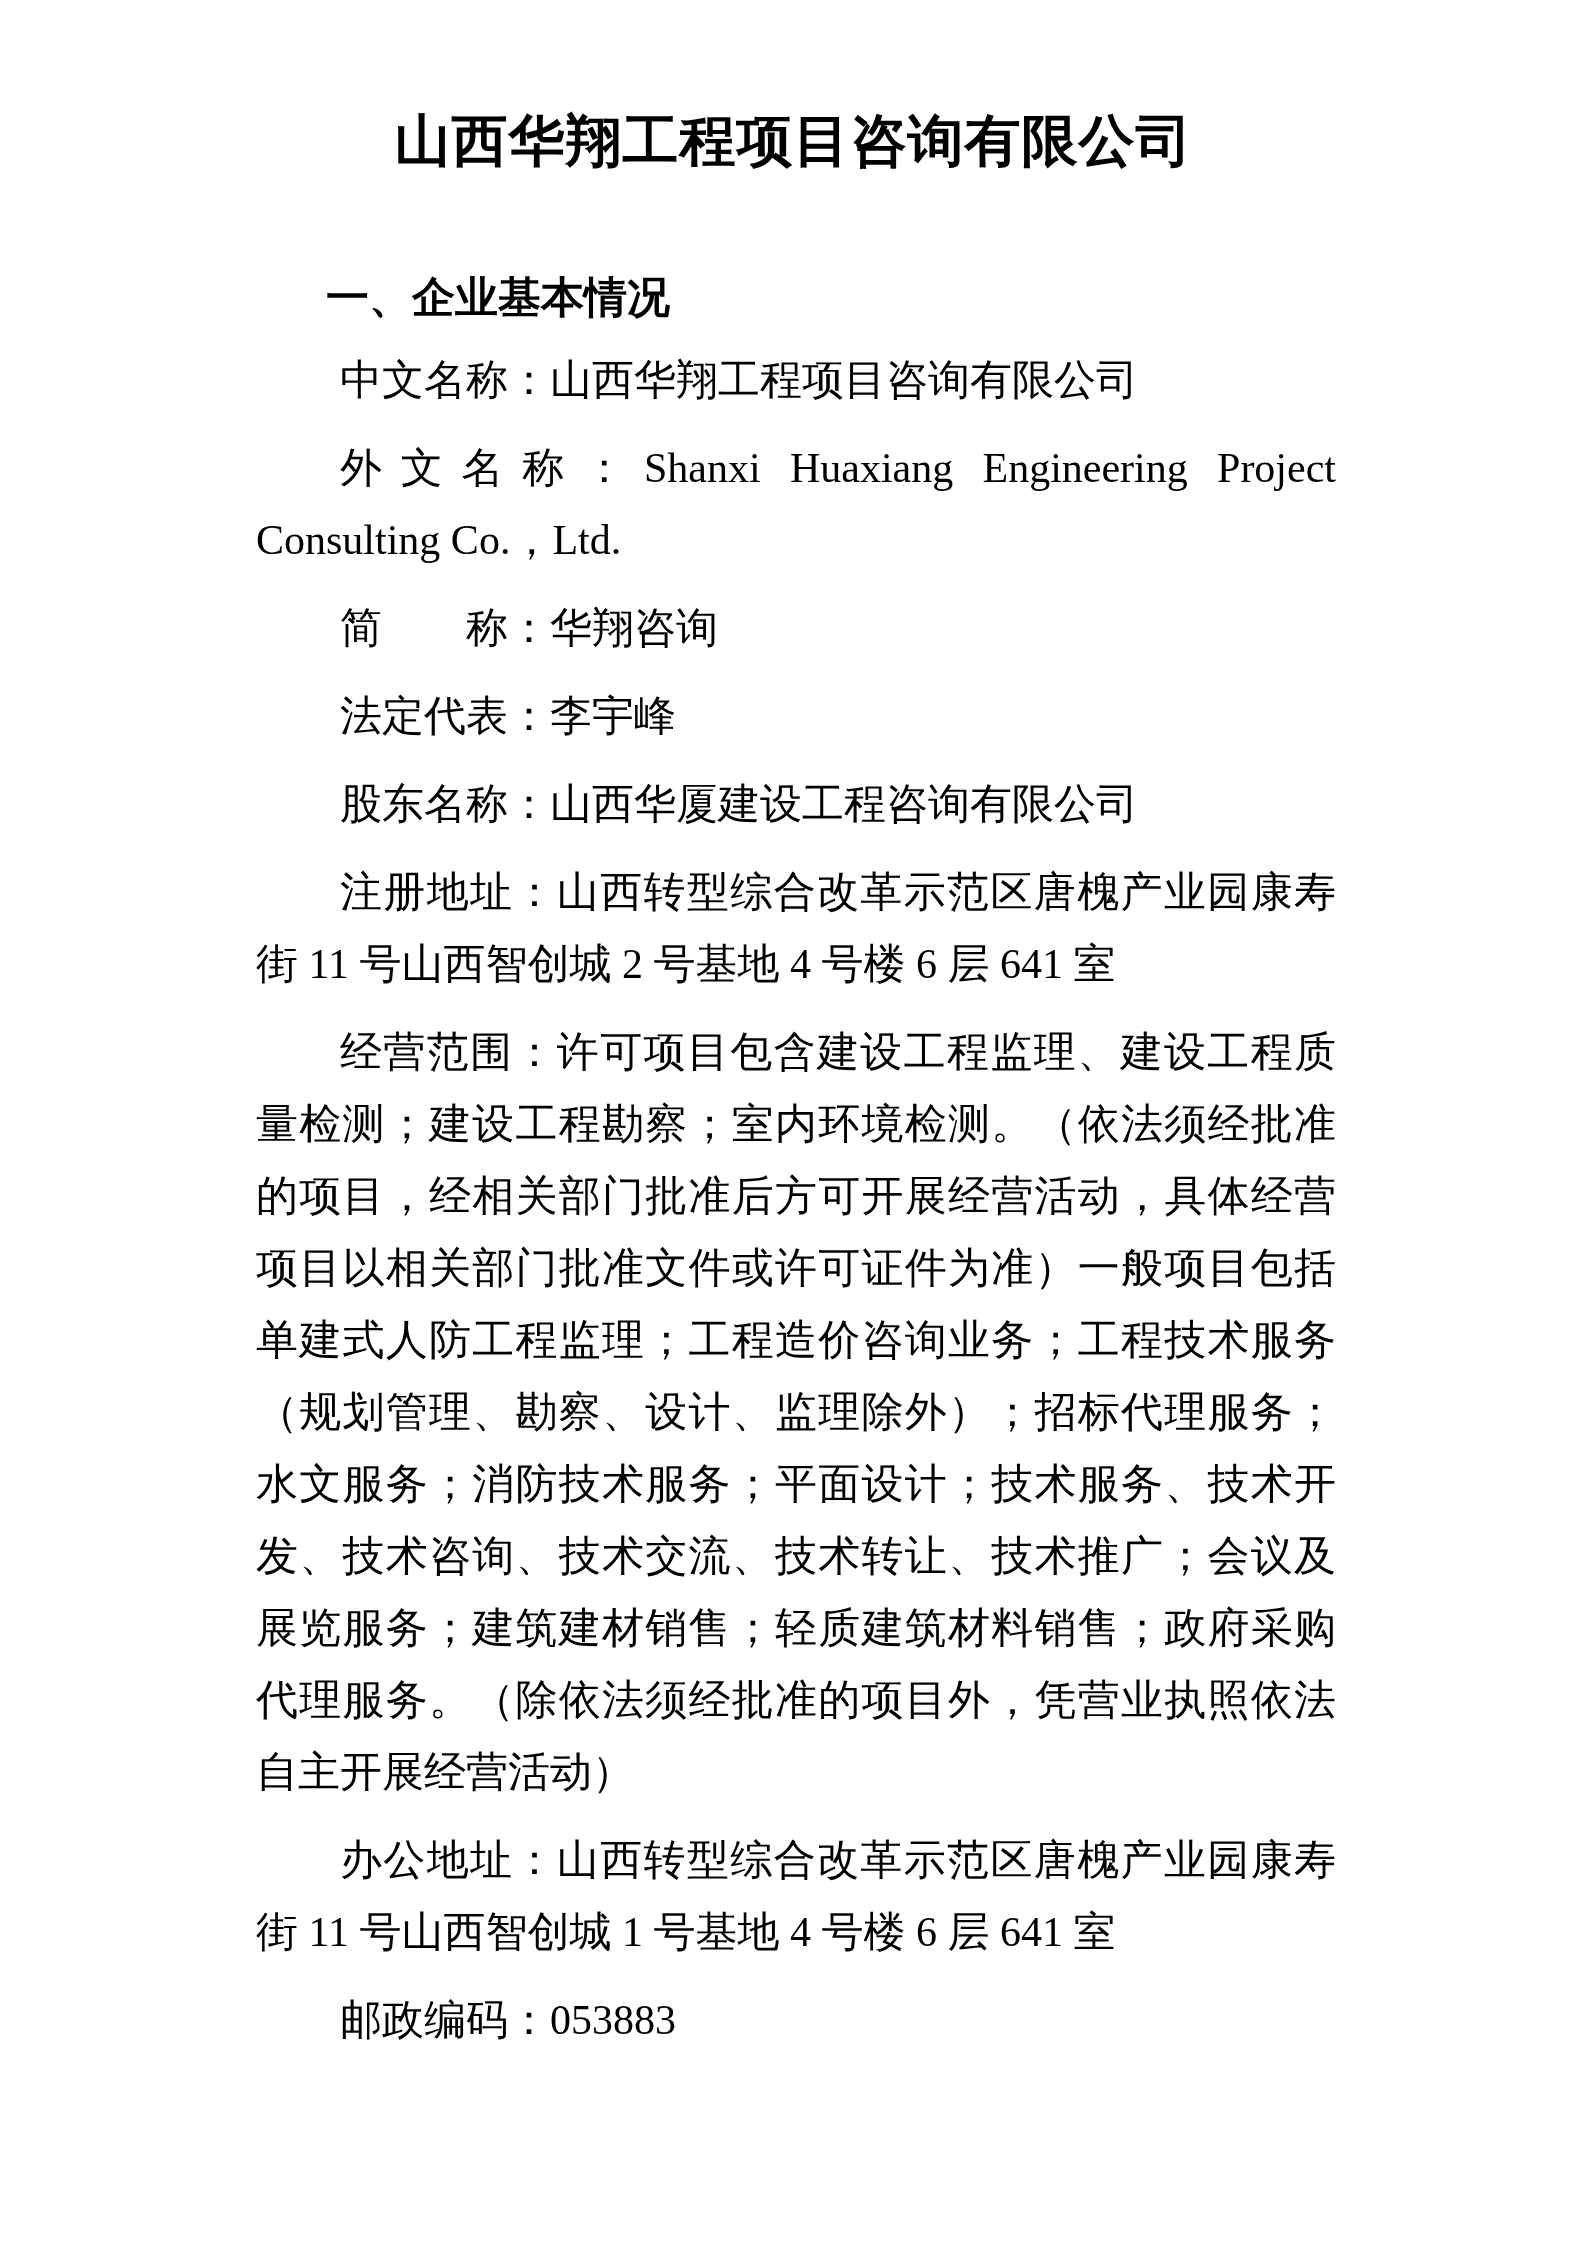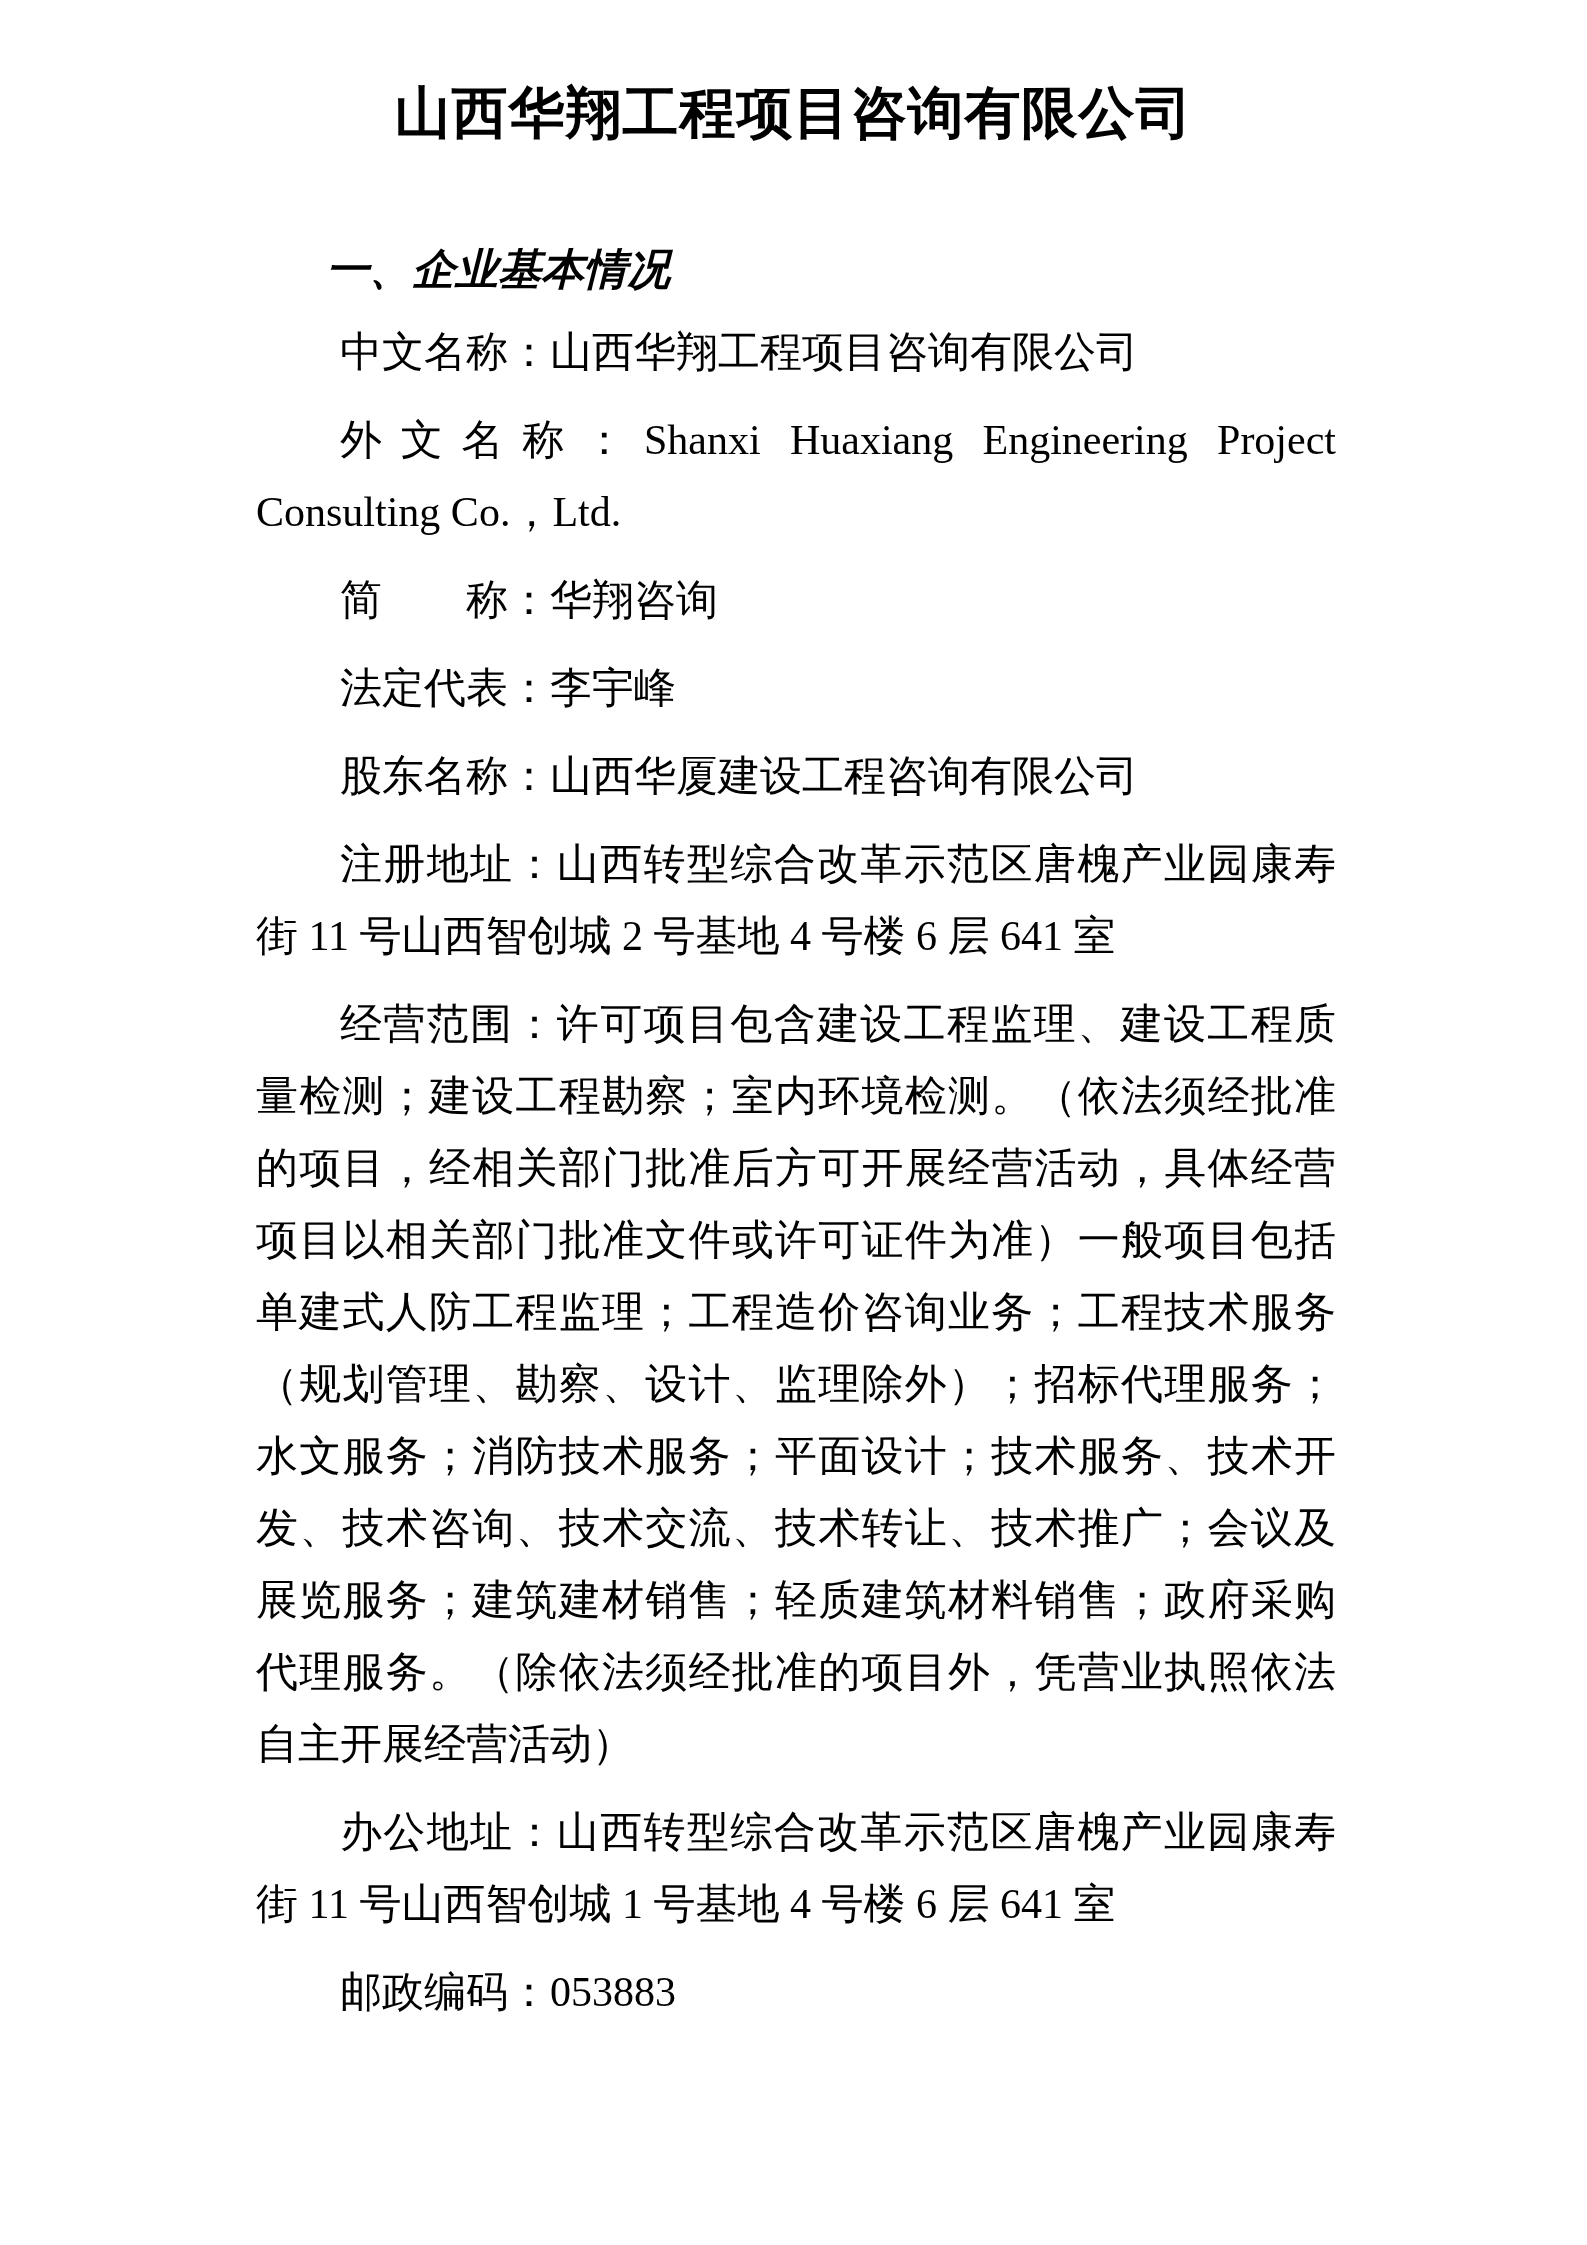--- a/index.html
+++ b/index.html
@@ -11,35 +11,34 @@
     position: relative;
     width: 1587px;
     height: 2245px;
     background: #ffffff;
     color: #000000;
     font-family: "Liberation Serif", "DejaVu Serif", serif;
     overflow: hidden;
     margin: 0 auto;
   }
   .title-block {
-    padding-top: 76px;
+    padding-top: 104px;
     text-align: center;
     font-family: "Liberation Sans", "DejaVu Sans", sans-serif;
     font-weight: bold;
     font-size: 56px;
     line-height: 74px;
     letter-spacing: 1px;
   }
   .section-heading {
     margin: 94px 0 0 326px;
     font-family: "Liberation Sans", "DejaVu Sans", sans-serif;
     font-weight: bold;
     font-size: 43px;
     line-height: 50px;
-    font-style: italic;
   }
   .body-text {
     width: 1112px;
     margin: 22px 235px 0 240px;
     font-size: 42px;
     line-height: 72px;
     text-align: justify;
     text-justify: inter-character;
   }
   .body-text p {

